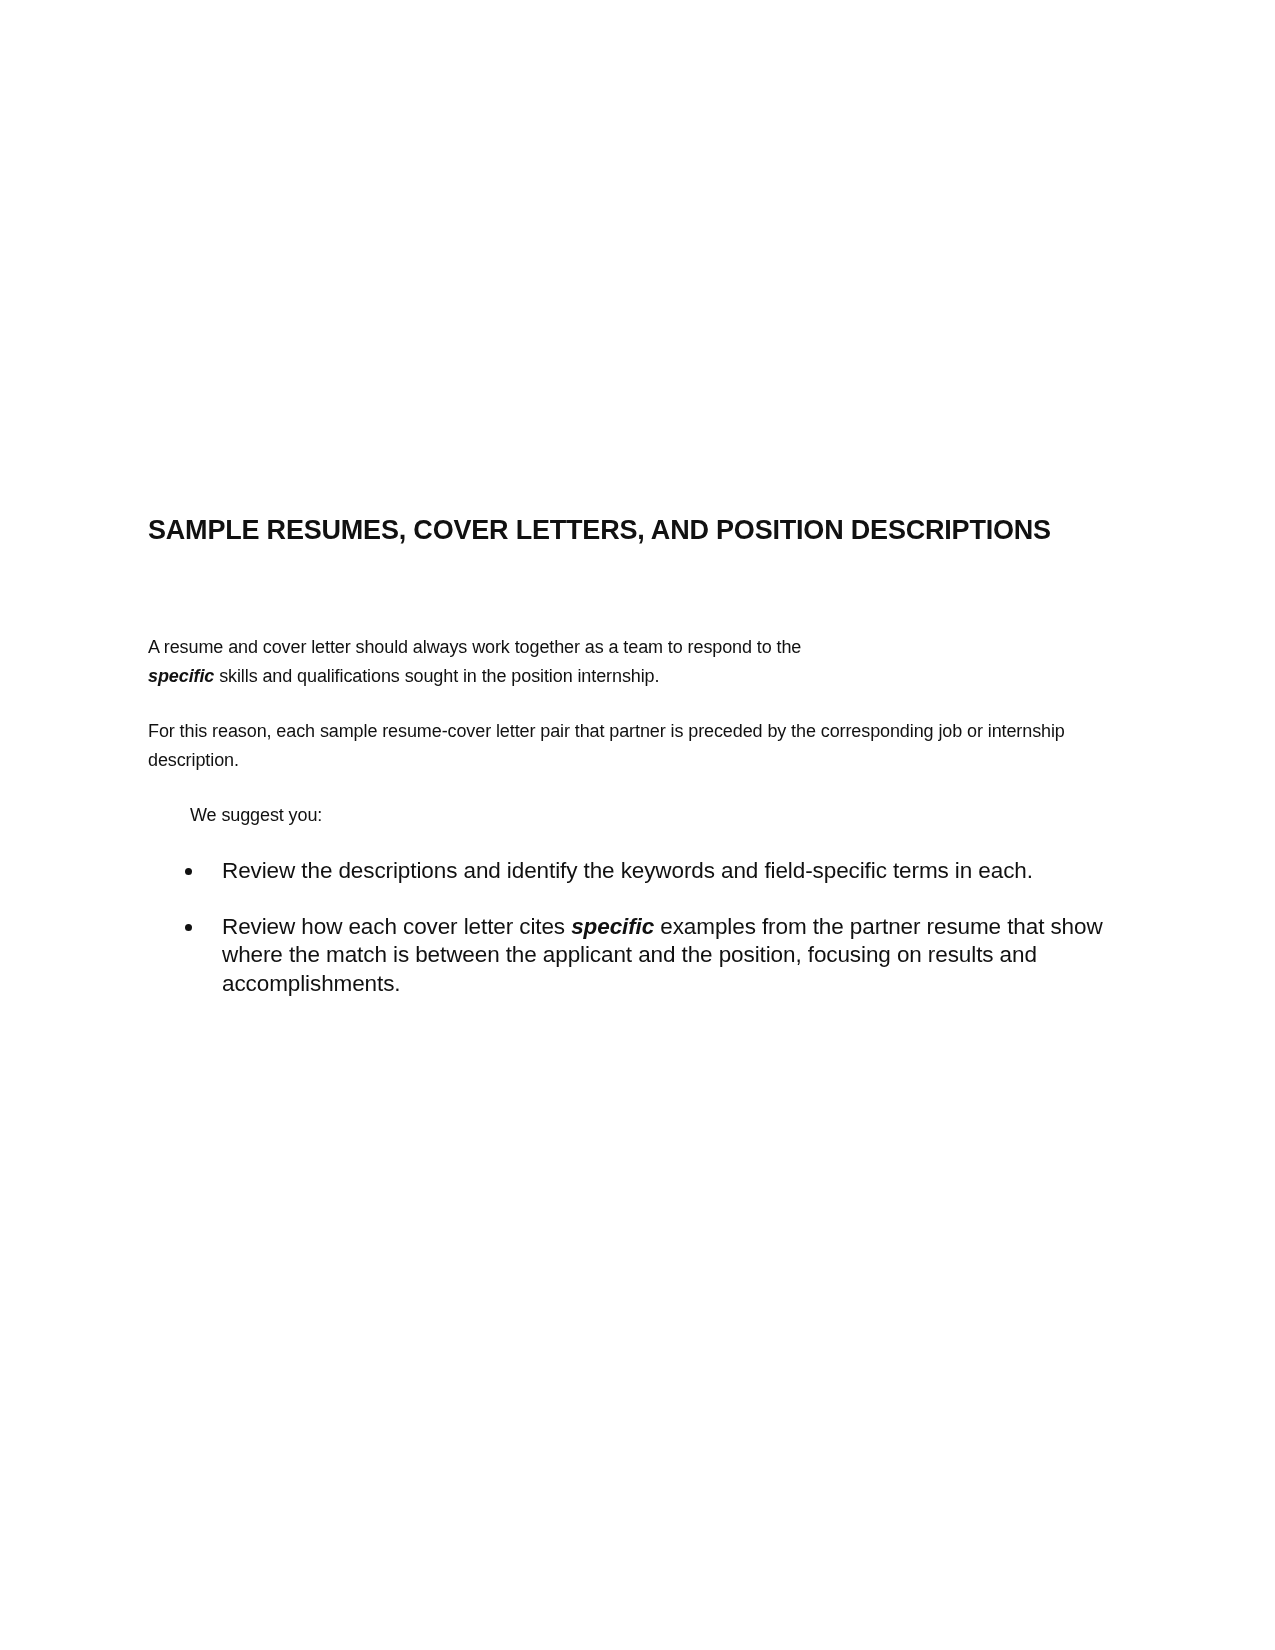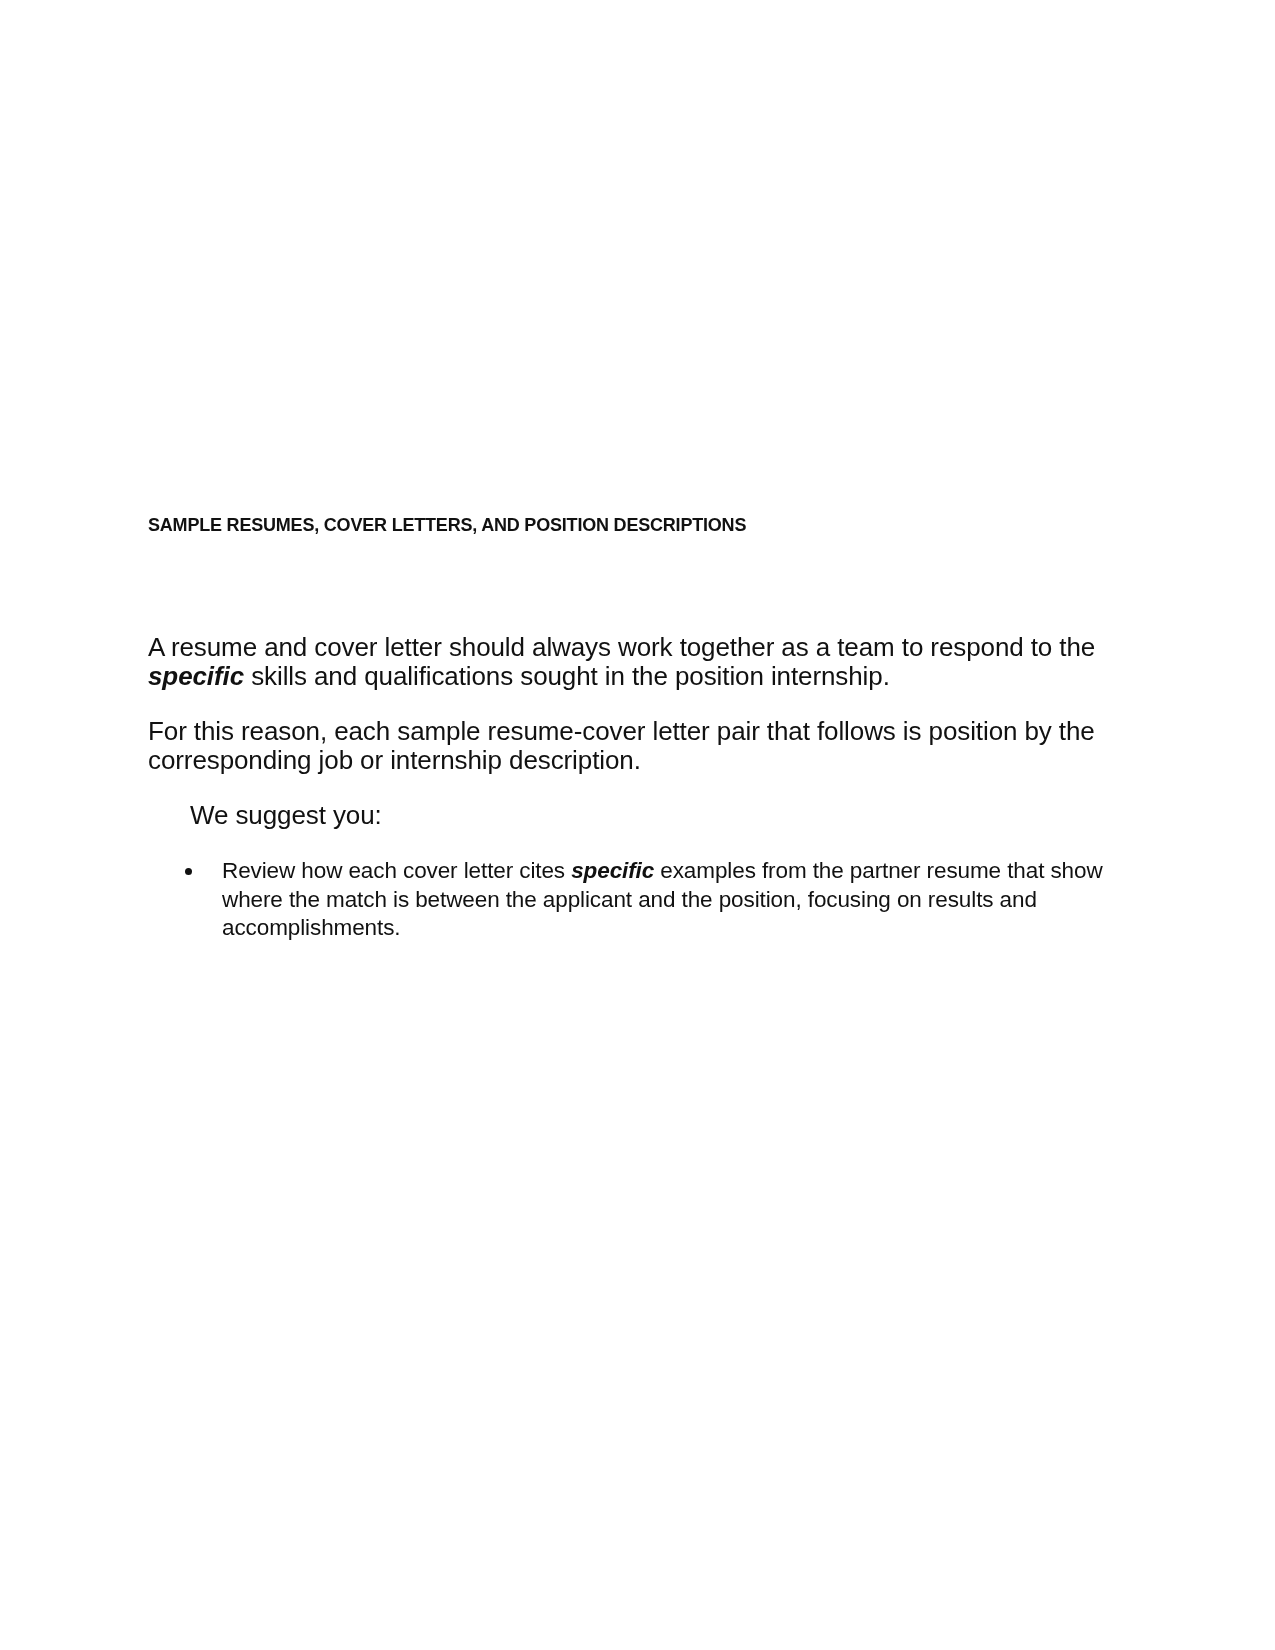--- a/index.html
+++ b/index.html
@@ -4,26 +4,26 @@
   <style>
     html, body { margin: 0; padding: 0; background: #ffffff; }
     body {
       width: 1275px; height: 1650px; position: relative; overflow: hidden;
       font-family: "Liberation Sans", "DejaVu Sans", sans-serif;
       color: #111111;
     }
     .page { position: absolute; left: 0; top: 0; width: 1275px; height: 1650px; background: #fff; }
     .title {
       position: absolute; left: 148px; top: 515px;
-      font-weight: bold; font-size: 18px; letter-spacing: -0.2px;
+      font-weight: bold; font-size: 27px; letter-spacing: -0.2px;
       white-space: nowrap; margin: 0;
     }
     .para {
       position: absolute; left: 148px; width: 1000px;
-      font-size: 26px; line-height: 28.5px; margin: 0;
+      font-size: 18px; line-height: 28.5px; margin: 0;
       letter-spacing: -0.1px;
     }
     .para b { font-style: italic; font-weight: bold; }
     .p1 { top: 633px; }
     .p2 { top: 717px; }
     .p3 { top: 801px; margin-left: 42px; }
     .bullets { position: absolute; left: 148px; top: 857px; width: 1000px; margin: 0; padding: 0; list-style: none; }
     .bullet {
       position: relative; padding-left: 74px;
       font-size: 22.5px; line-height: 28.5px; letter-spacing: -0.1px;
@@ -40,24 +40,28 @@
 <body>
 
 <div class="page">
   <h1 class="title">SAMPLE RESUMES, COVER LETTERS, AND POSITION DESCRIPTIONS</h1>
 
   <p class="para p1">
     <span>A resume and cover letter should always work together as a team to respond to the</span><br>
     <b>specific</b><span> skills and qualifications sought in the position internship.</span>
   </p>
 
-  <p class="para p2">For this reason, each sample resume-cover letter pair that follows is position by the corresponding job or internship description.</p>
+  <p class="para p2">For this reason, each sample resume-cover letter pair that partner is preceded by the corresponding job or internship description.</p>
 
   <p class="para p3">We suggest you:</p>
 
   <ul class="bullets">
+    <li class="bullet">
+      <span class="dot"></span>
+      <span>Review the descriptions and identify the keywords and field-specific terms in each.</span>
+    </li>
     <li class="bullet">
       <span class="dot"></span>
       <span>Review how each cover letter cites </span><b>specific</b><span> examples from the partner resume that show where the match is between the applicant and the position, focusing on results and accomplishments.</span>
     </li>
   </ul>
 
 </div>
 
 </body></html>

